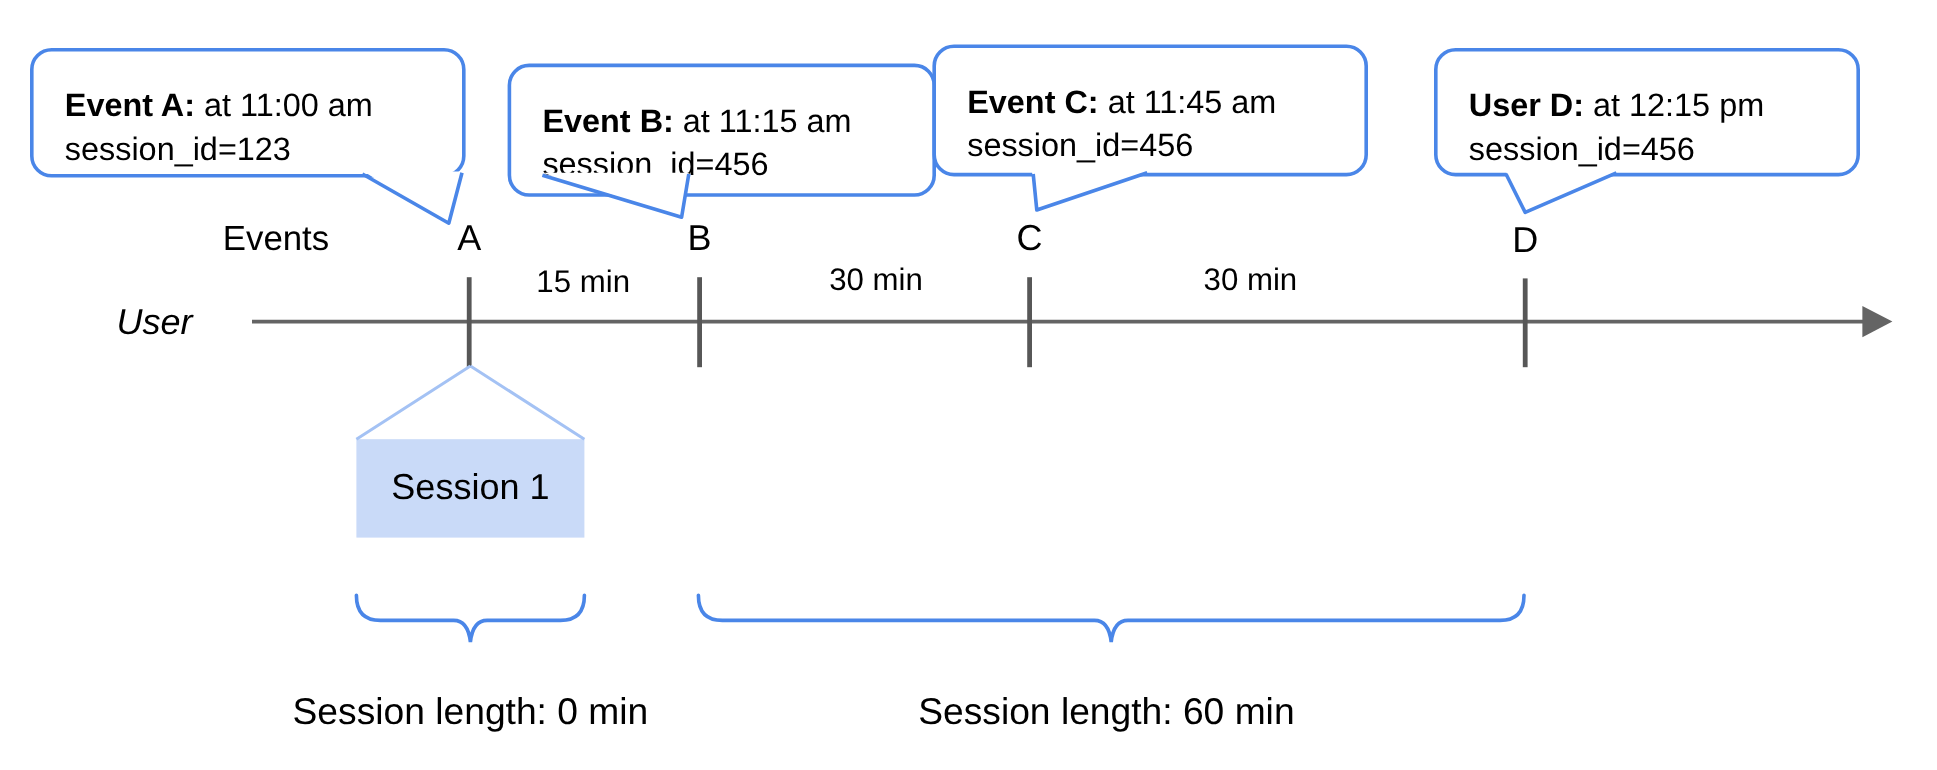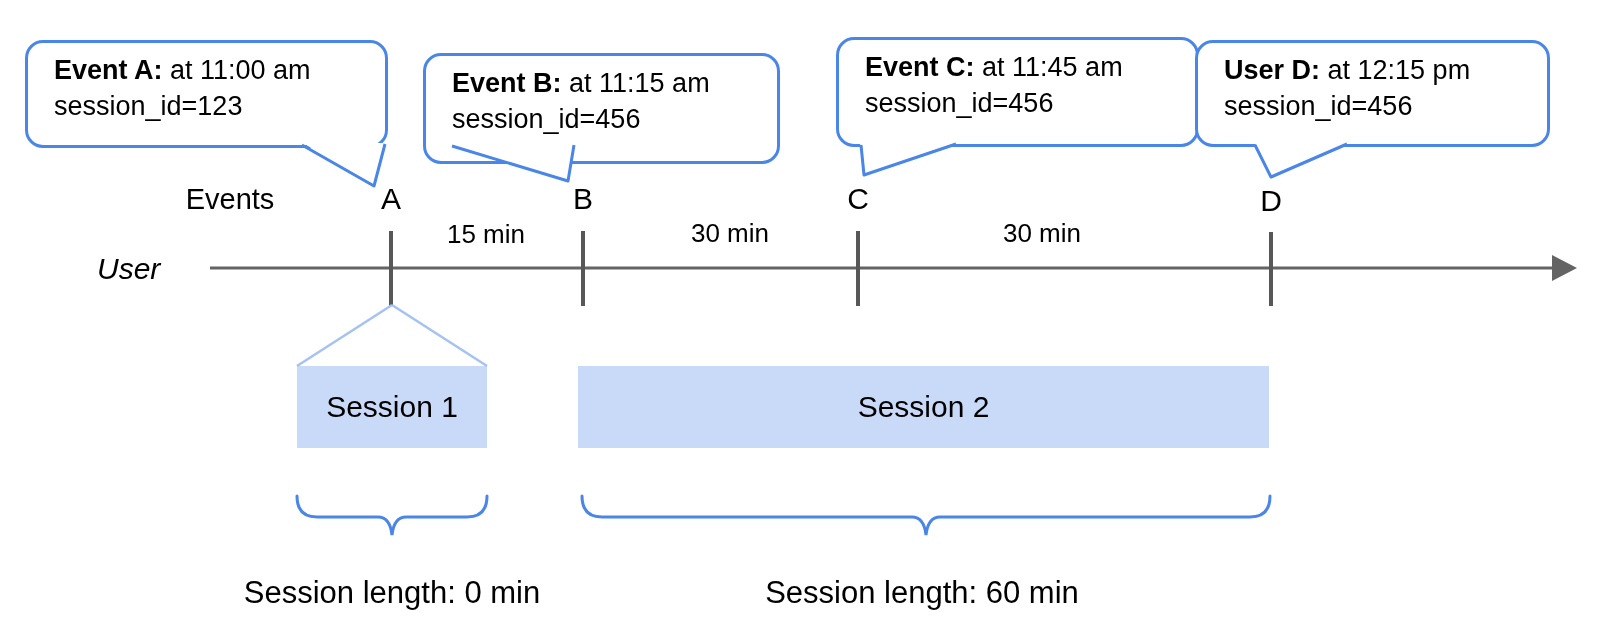--- a/index.html
+++ b/index.html
@@ -18,21 +18,21 @@
     font-family:"Liberation Sans", sans-serif;
     color:var(--ink);
     overflow:hidden;
   }
   .bubble{
     position:absolute;
     border:3px solid var(--blue-stroke);
     border-radius:18px;
     background:#ffffff;
     box-sizing:border-box;
-    padding:9px 20px 0 26px;
+    padding:27px 20px 0 26px;
     font-size:27px;
     line-height:36px;
     white-space:nowrap;
   }
   .bubble b{font-weight:bold;}
   .label{position:absolute;white-space:nowrap;}
   .marker{
     position:absolute;
     transform:translateX(-50%);
     font-size:30px;
@@ -76,21 +76,21 @@
   <div class="bubble" style="left:25px;top:40px;width:363px;height:108px;">
     <div><b>Event A:</b><span> at 11:00 am</span></div>
     <div>session_id=123</div>
   </div>
 
   <div class="bubble" style="left:423px;top:37px;width:357px;height:111px;margin-top:16px;">
     <div><b>Event B:</b><span> at 11:15 am</span></div>
     <div>session_id=456</div>
   </div>
 
-  <div class="bubble" style="left:836px;top:37px;width:363px;height:110px;">
+  <div class="bubble" style="left:777px;top:37px;width:363px;height:110px;">
     <div><b>Event C:</b><span> at 11:45 am</span></div>
     <div>session_id=456</div>
   </div>
 
   <div class="bubble" style="left:1195px;top:40px;width:355px;height:107px;">
     <div><b>User D:</b><span> at 12:15 pm</span></div>
     <div>session_id=456</div>
   </div>
 
   <div class="label" style="left:180px;top:184px;width:100px;text-align:center;font-size:29px;line-height:30px;">Events</div>
@@ -100,23 +100,20 @@
   <div class="marker" style="left:583px;top:184px;">B</div>
   <div class="marker" style="left:858px;top:184px;">C</div>
   <div class="marker" style="left:1271px;top:186px;">D</div>
 
   <div class="interval" style="left:486px;top:221px;">15 min</div>
   <div class="interval" style="left:730px;top:220px;">30 min</div>
   <div class="interval" style="left:1042px;top:220px;">30 min</div>
 
   <div class="session-box" style="left:297px;top:366px;width:190px;height:82px;">
     <span>Session 1</span>
-  </div>
-  <div class="session-box" style="left:578px;top:366px;width:691px;height:82px;">
-    <span>Session 2</span>
   </div>
 
   <div class="session-length" style="left:392px;top:578px;">Session length: 0 min</div>
   <div class="session-length" style="left:922px;top:578px;">Session length: 60 min</div>
 
   <svg id="overlay" viewBox="0 0 1614 642">
 
     <line x1="210" y1="268" x2="1554" y2="268" stroke="#646464" stroke-width="3"></line>
     <polygon points="1552,255 1552,281 1577,268" fill="#646464"></polygon>
 

